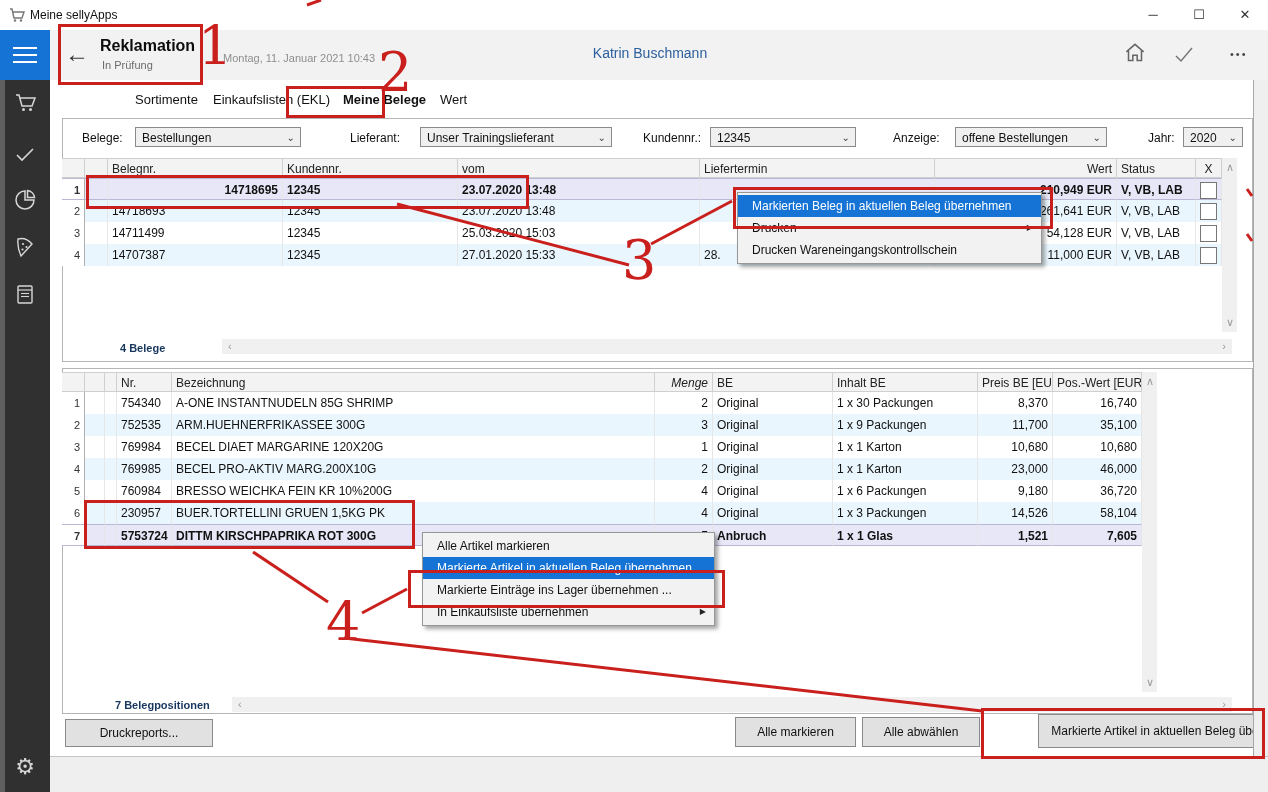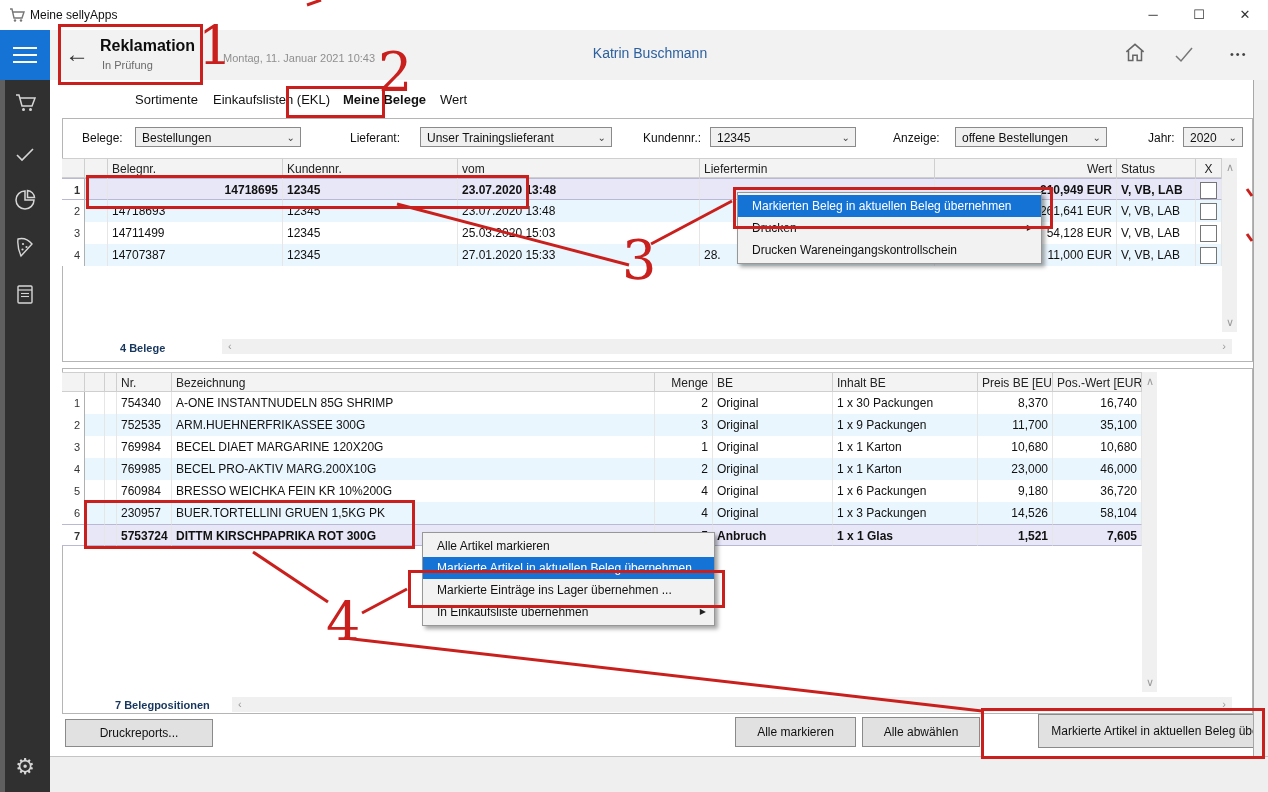--- a/index.html
+++ b/index.html
@@ -261,21 +261,21 @@
     <span class="scr-arrow" style="left:4px;bottom:2px">∨</span>
 </div>
 
 <div id="t2">
     <div class="t-hrow" style="left: 62px; top: 372px;">
       <div class="t-hcell" style="width: 23px;"></div>
       <div class="t-hcell" style="width: 20px;"></div>
       <div class="t-hcell" style="width: 12px;"></div>
       <div class="t-hcell" style="width: 55px;">Nr.</div>
       <div class="t-hcell" style="width: 483px;">Bezeichnung</div>
-      <div class="t-hcell r" style="width: 58px;">Menge</div>
+      <div class="t-hcell r" style="width: 58px; font-style: italic;">Menge</div>
       <div class="t-hcell" style="width: 120px;">BE</div>
       <div class="t-hcell" style="width: 145px;">Inhalt BE</div>
       <div class="t-hcell r" style="width: 75px;">Preis BE [EUR]</div>
       <div class="t-hcell r" style="width: 89px;">Pos.-Wert [EUR]</div>
     </div>
     <div class="t-row row-white" style="left: 62px; top: 392px;">
       <div class="t-cell gutter" style="width: 23px;">1</div>
       <div class="t-cell" style="width: 20px;"></div>
       <div class="t-cell" style="width: 12px;"></div>
       <div class="t-cell" style="width: 55px;">754340</div>

